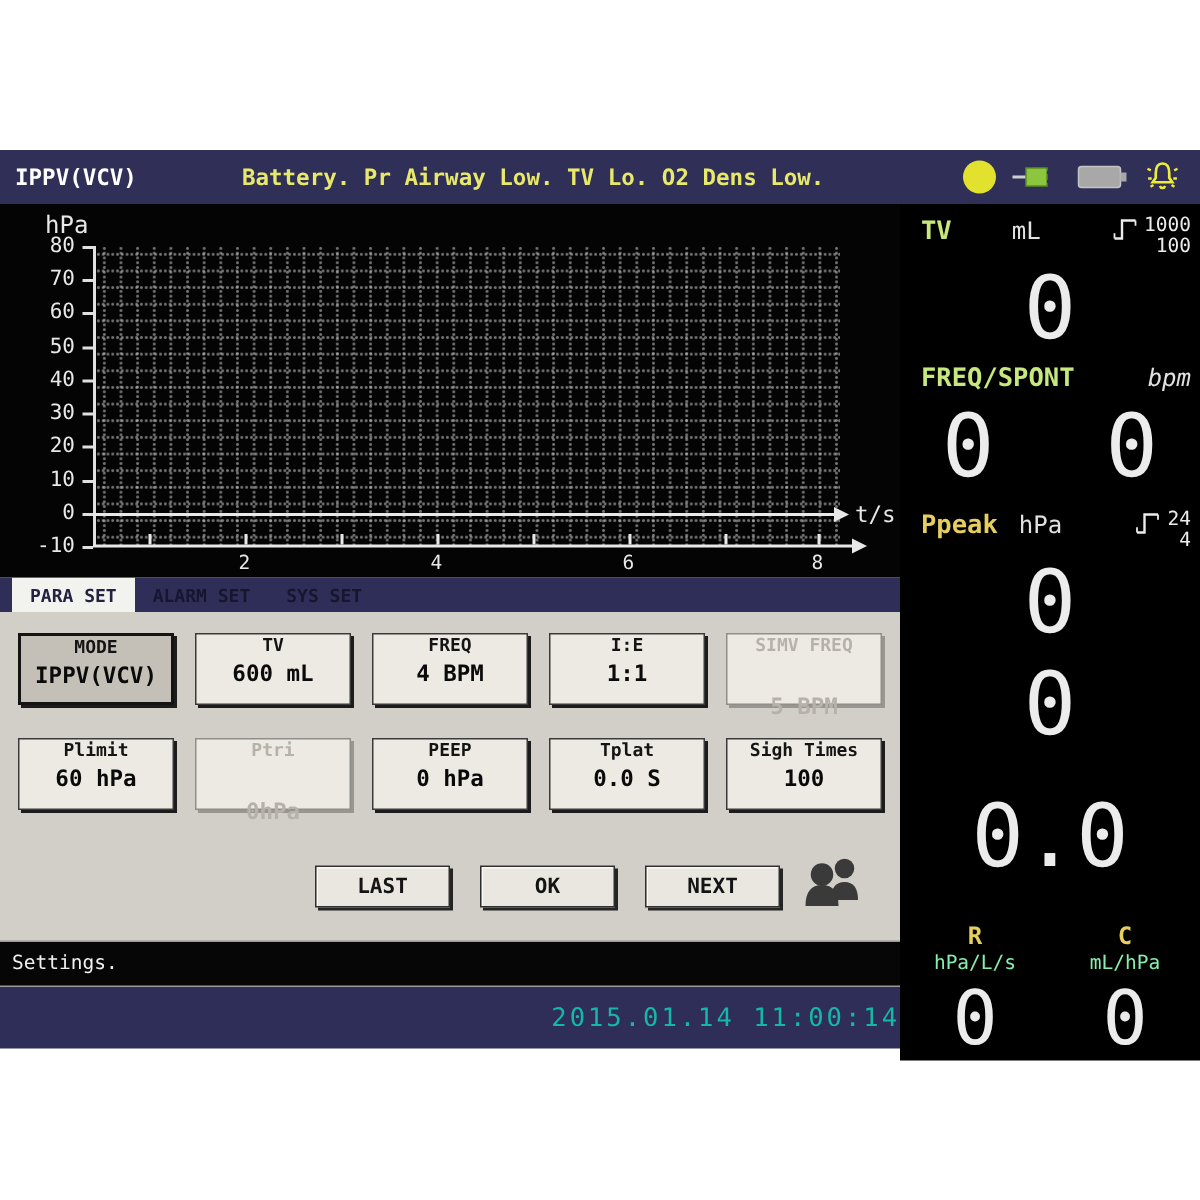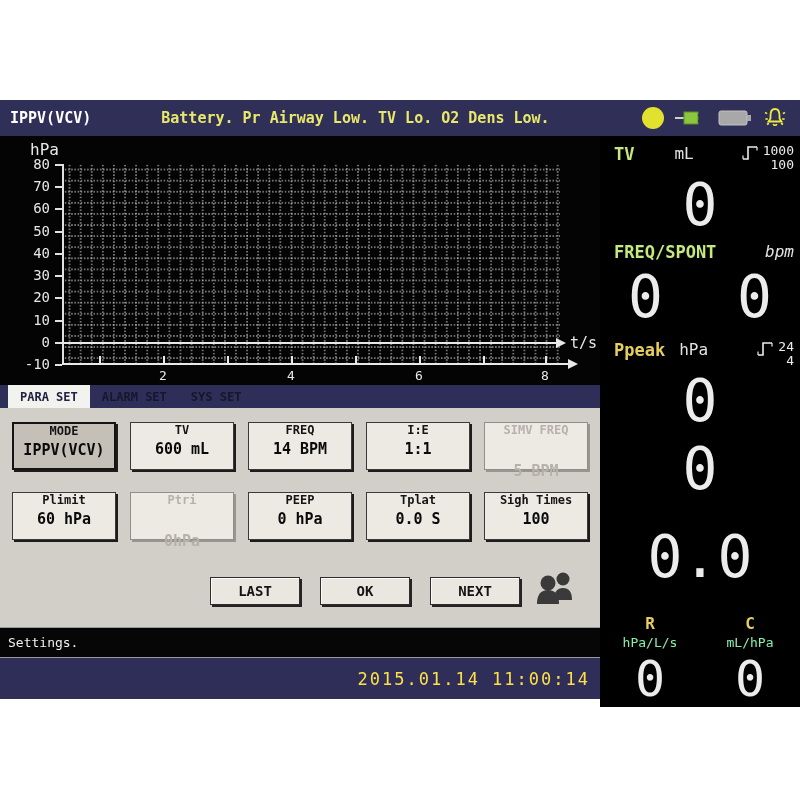--- a/index.html
+++ b/index.html
@@ -75,22 +75,22 @@
   .pbtn.dis .pl,.pbtn.dis .pv{color:#b6b2aa;}
   .abtn{position:absolute;top:169px;width:90px;height:28px;background:#eae7e0;
     border:1px solid #2e2e2e;box-shadow:2px 2px 0 #242424, inset 1px 1px 0 #fafafa;
     font-family:"DejaVu Sans Mono",monospace;font-weight:bold;font-size:14px;color:#141414;}
   .abtn.last{left:210px}.abtn.ok{left:320px}.abtn.next{left:430px}
   .people{position:absolute;left:532px;top:162px;}
 
   
   .statusbar{height:31px;background:#060606;border-top:1px solid #9a9a9a;border-bottom:1px solid #9a9a9a;
     color:#f0f0f0;font-size:13px;display:flex;align-items:center;padding-left:8px;box-sizing:border-box;}
-  .datebar{height:41px;background:#2e2e58;color:#fde047;display:flex;align-items:center;
-    justify-content:flex-end;padding-right:10px;font-size:17px;letter-spacing:2px;box-sizing:border-box;}
+  .datebar{height:41px;background:#2e2e58;color:#14b8a6;display:flex;align-items:center;
+    justify-content:flex-end;font-size:17px;letter-spacing:2px;box-sizing:border-box;}
 
   
   .monitor{position:absolute;top:36px;left:600px;width:200px;height:571px;background:#000;}
   .msec{position:absolute;left:0;width:200px;}
   .sec-tv{top:6px}.sec-freq{top:104px}.sec-ppeak{top:202px}.sec-fio2{top:300px}
   .sec-vm{top:388px}.sec-rc{top:478px}
   .mhead{display:flex;align-items:flex-start;padding:2px 6px 0 14px;}
   .mlabel{font-weight:bold;font-size:17px;white-space:nowrap;}
   .green{color:#c6e87c}.gold{color:#e6cf5e}
   .munit{color:#e2e2e2;font-size:16px;margin-left:40px;}
@@ -204,21 +204,21 @@
         <div class="pbtn sel">
           <div class="pl">MODE</div>
           <div class="pv">IPPV(VCV)</div>
         </div>
         <div class="pbtn">
           <div class="pl">TV</div>
           <div class="pv">600 mL</div>
         </div>
         <div class="pbtn">
           <div class="pl">FREQ</div>
-          <div class="pv">14 BPM</div>
+          <div class="pv">4 BPM</div>
         </div>
         <div class="pbtn">
           <div class="pl">I:E</div>
           <div class="pv">1:1</div>
         </div>
         <div class="pbtn dis">
           <div class="pl">SIMV FREQ</div>
           <div class="pv">5 BPM</div>
         </div>
         <div class="pbtn">

